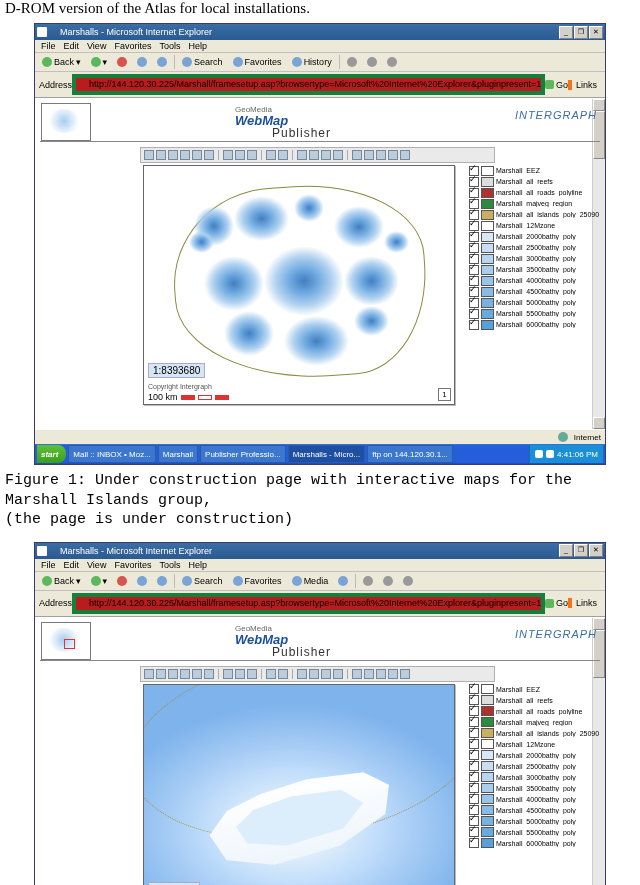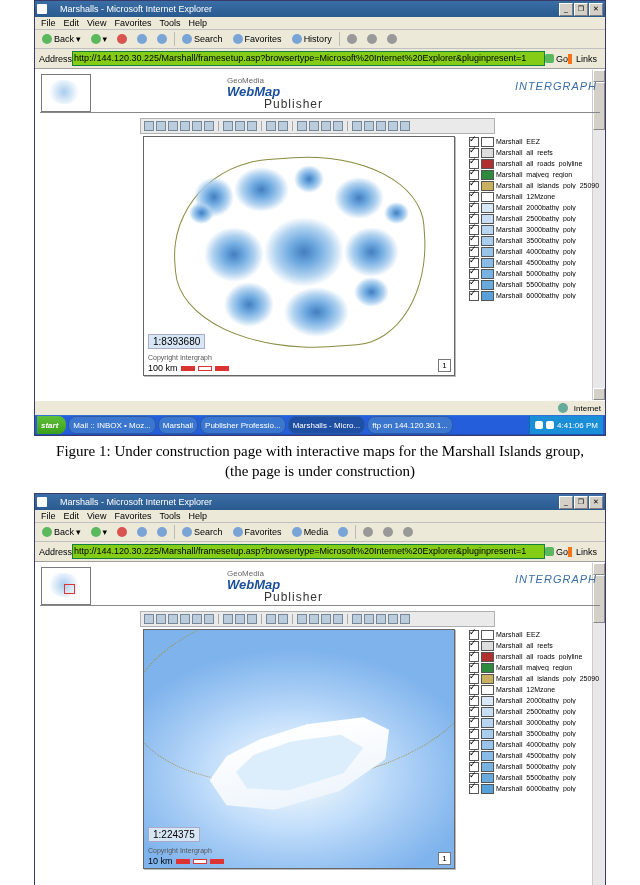--- a/index.html
+++ b/index.html
@@ -14,23 +14,24 @@
     width: 640px;
     padding: 0 5px;
     box-sizing: border-box;
   }
   .frag-text {
     font-size: 15px;
     margin: 0 0 6px 0;
   }
   .caption {
     font-size: 15px;
-    text-align: center;
+    text-align: left;
     margin: 6px 0 12px 0;
     line-height: 1.3;
+    font-family: Liberation Mono, monospace;
   }
 
   
   .ie-window {
     width: 570px;
     margin: 0 auto 4px auto;
     border: 1px solid #3a3a6a;
     background: #ece9d8;
     font-family: Tahoma, Arial, sans-serif;
     font-size: 9px;
@@ -94,24 +95,24 @@
     display: flex;
     align-items: center;
     gap: 0;
     padding: 2px 4px;
     background: #ece9d8;
     border-bottom: 1px solid #a0a0a0;
     font-size: 9px;
   }
   .addr-input {
     flex: 1;
-    background: #84cc16;
-    border: 1px solid #15803d;
+    background: #b91c1c;
+    border: 4px solid #15803d;
     height: 13px;
-    padding: 0 1px;
+    padding: 0 13px;
     line-height: 13px;
     white-space: nowrap; overflow: hidden;
   }
   .go-btn {
     display: flex; align-items: center; gap: 2px;
   }
   .go-ico { width: 9px; height: 9px; background: #5cb85c; border-radius: 2px; }
   .links-lbl { padding: 0 4px; border-left: 4px solid #f97316; }
 
   
@@ -127,21 +128,21 @@
   }
   .thumb {
     position: absolute;
     left: 6px; top: 4px;
     width: 48px; height: 36px;
     border: 1px solid #7a7a7a;
     background: #fff;
   }
   .brand {
     position: absolute;
-    left: 192px; top: 6px;
+    left: 200px; top: 6px;
     font-size: 9px;
     color: #333;
     line-height: 1.0;
   }
   .brand .wm { font-size: 13px; font-weight: bold; font-style: italic; color: #1c4f9c; }
   .brand .pub { font-size: 12px; color: #333; letter-spacing: 1px; padding-left: 37px; }
   .brand .gm { color: #666; font-size: 8px; }
   .brand-right {
     position: absolute;
     right: 8px; top: 10px;
@@ -285,21 +286,21 @@
     font-style: italic;
     font-weight: bold;
     border-radius: 0 8px 8px 0;
   }
   .task {
     background: #3c77cf;
     border: 1px solid #2a5aa8;
     height: 16px;
     padding: 0 4px;
     display: flex; align-items: center;
-    border-radius: 8px;
+    border-radius: 0;
     max-width: 80px;
     white-space: nowrap; overflow: hidden;
   }
   .task.active { background: #1f4fa3; }
   .tray {
     margin-left: auto;
     background: #1a8fd8;
     height: 18px;
     padding: 0 5px;
     display: flex; align-items: center; gap: 3px;
@@ -370,20 +371,21 @@
     position:absolute; left:6px; top:5px; width:32px; height:24px;
     background: radial-gradient(circle at 50% 50%, #a8cdee 0%, #fff 75%);
     border-radius: 40% 50% 40% 55%;
   }
   .thumb-box { position:absolute; left:22px; top:16px; width:9px; height:8px; border:1px solid #d33;}
 </style>
 </head>
 <body>
 
 <div class="page">
+  <div class="frag-text">D-ROM version of the Atlas for local installations.</div>
 
   <div class="ie-window">
     <div class="titlebar">
       <div class="titlebar-left">
         <span class="title-icon"></span>
         <span>Marshalls - Microsoft Internet Explorer</span>
       </div>
       <div class="win-buttons">
         <div class="win-btn">_</div>
         <div class="win-btn">❐</div>

